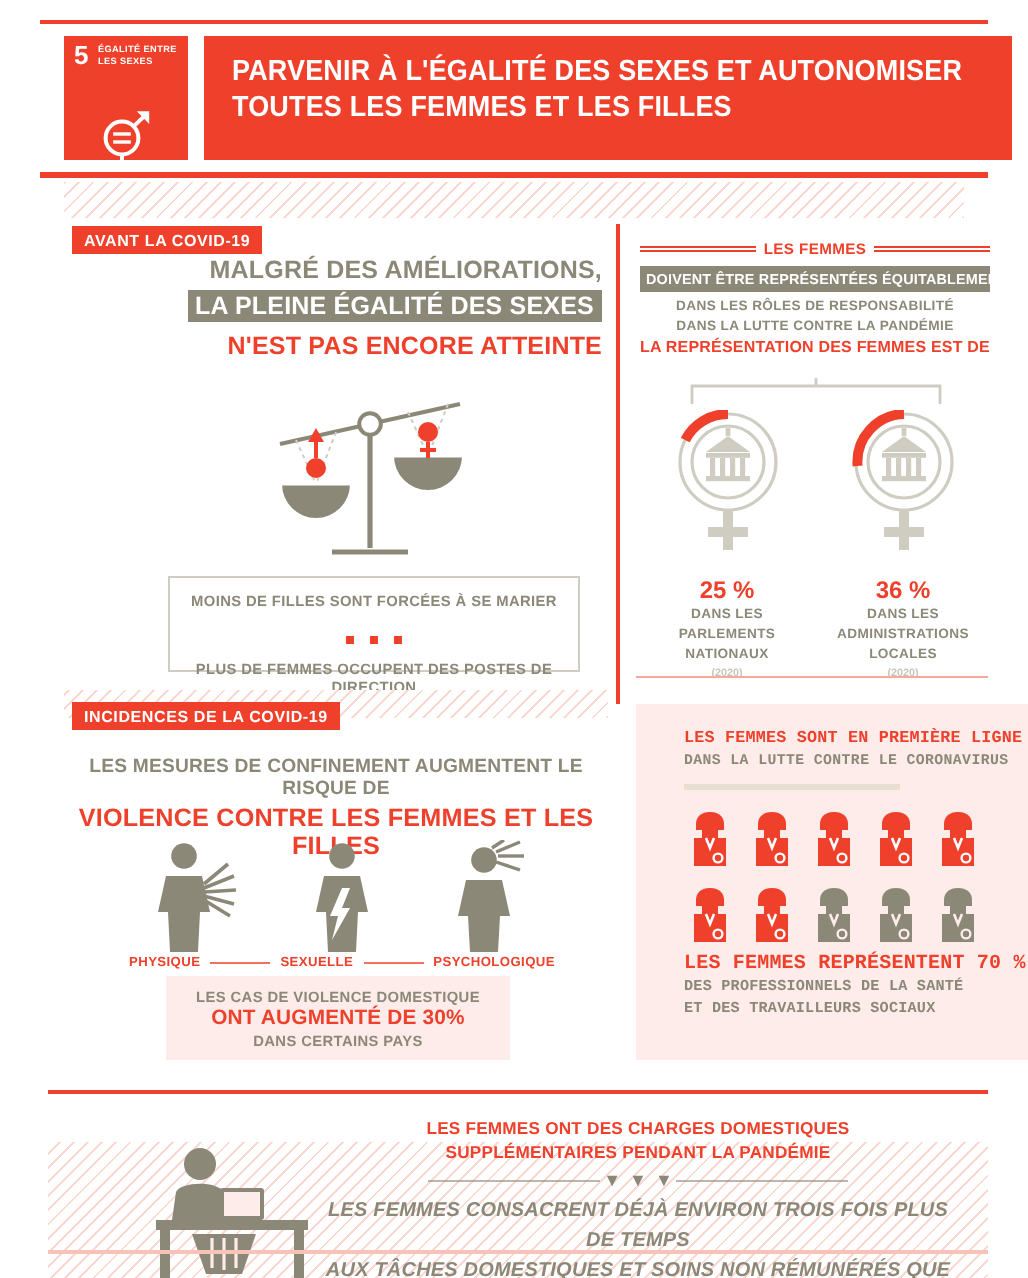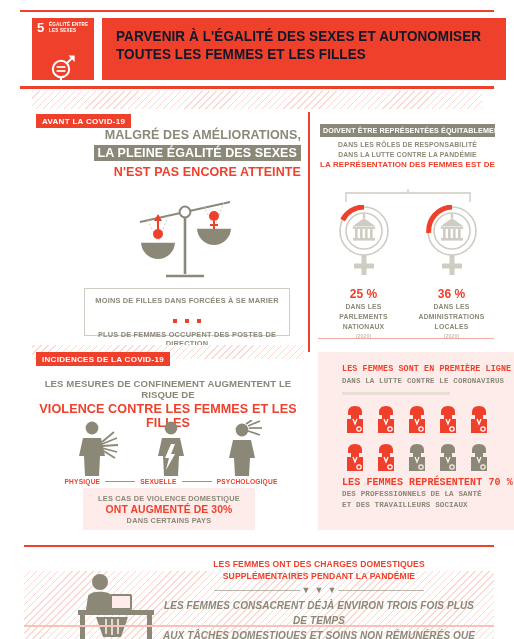--- a/index.html
+++ b/index.html
@@ -22,21 +22,21 @@
   .sdg-num {
     position:absolute; left:5px; top:3px; font-size:13px; font-weight:bold;
     line-height:1;
   }
   .sdg-words {
     position:absolute; left:17px; top:4px; font-size:4.6px; font-weight:bold;
     line-height:1.25; letter-spacing:.2px; text-transform:uppercase;
   }
   .sdg-glyph { position:absolute; left:50%; top:34px; transform:translateX(-50%); }
   .title-bar {
-    margin-left:8px; background:#EF402B; color:#0f172a;
+    margin-left:8px; background:#EF402B; color:#ffffff;
     width:404px; padding:9px 14px 0 14px;
   }
   .title-bar div {
     font-size:14.5px; font-weight:bold; line-height:1.26;
     letter-spacing:.1px; white-space:nowrap;
     transform: scaleX(0.93); transform-origin:left center;
   }
   .rule-thick { position:absolute; left:20px; top:86px; width:474px; height:3px; background:#EF402B; }
 
   
@@ -207,21 +207,21 @@
       <line x1="94" y1="6" x2="84" y2="32" stroke="#cfccc2" stroke-width="1" stroke-dasharray="2,2"></line>
       <path d="M67,32 A17,17 0 0,0 101,32 Z" fill="#8C8878"></path>
       <line x1="67" y1="32" x2="101" y2="32" stroke="#fff" stroke-width="1.6"></line>
       <circle cx="84" cy="20" r="5" fill="#EF402B"></circle>
       <line x1="84" y1="25" x2="84" y2="33" stroke="#EF402B" stroke-width="2"></line>
       <line x1="80" y1="29" x2="88" y2="29" stroke="#EF402B" stroke-width="2"></line>
     </svg>
   </div>
 
   <div class="box-outline">
-    <div class="ln">MOINS DE FILLES DANS FORCÉES À SE MARIER</div>
+    <div class="ln">MOINS DE FILLES SONT FORCÉES À SE MARIER</div>
     <div class="dots"><i></i><i></i><i></i></div>
     <div class="ln">PLUS DE FEMMES OCCUPENT DES POSTES DE DIRECTION</div>
   </div>
 
   <div class="hatch hatch-mid"></div>
   <div class="tag-inc">
     <span class="tag">INCIDENCES DE LA COVID-19</span>
   </div>
   <div class="inc-head">
     <div class="inc1">LES MESURES DE CONFINEMENT AUGMENTENT LE RISQUE DE</div>
@@ -271,20 +271,25 @@
     <span>PSYCHOLOGIQUE</span>
   </div>
 
   <div class="pinkbox">
     <div class="a">LES CAS DE VIOLENCE DOMESTIQUE</div>
     <div class="b">ONT AUGMENTÉ DE 30%</div>
     <div class="c">DANS CERTAINS PAYS</div>
   </div>
 
   <div class="rc">
+    <div class="femmes-head">
+      <span class="l"></span>
+      <span class="t">LES FEMMES</span>
+      <span class="l"></span>
+    </div>
     <div class="grey-band">DOIVENT ÊTRE REPRÉSENTÉES ÉQUITABLEMENT</div>
     <div class="sub">
       <span>DANS LES RÔLES DE RESPONSABILITÉ</span><br>
       <span>DANS LA LUTTE CONTRE LA PANDÉMIE</span>
     </div>
     <div class="repr">LA REPRÉSENTATION DES FEMMES EST DE</div>
   </div>
 
   <div class="bracket">
     <svg width="126" height="14" viewBox="0 0 126 14">

